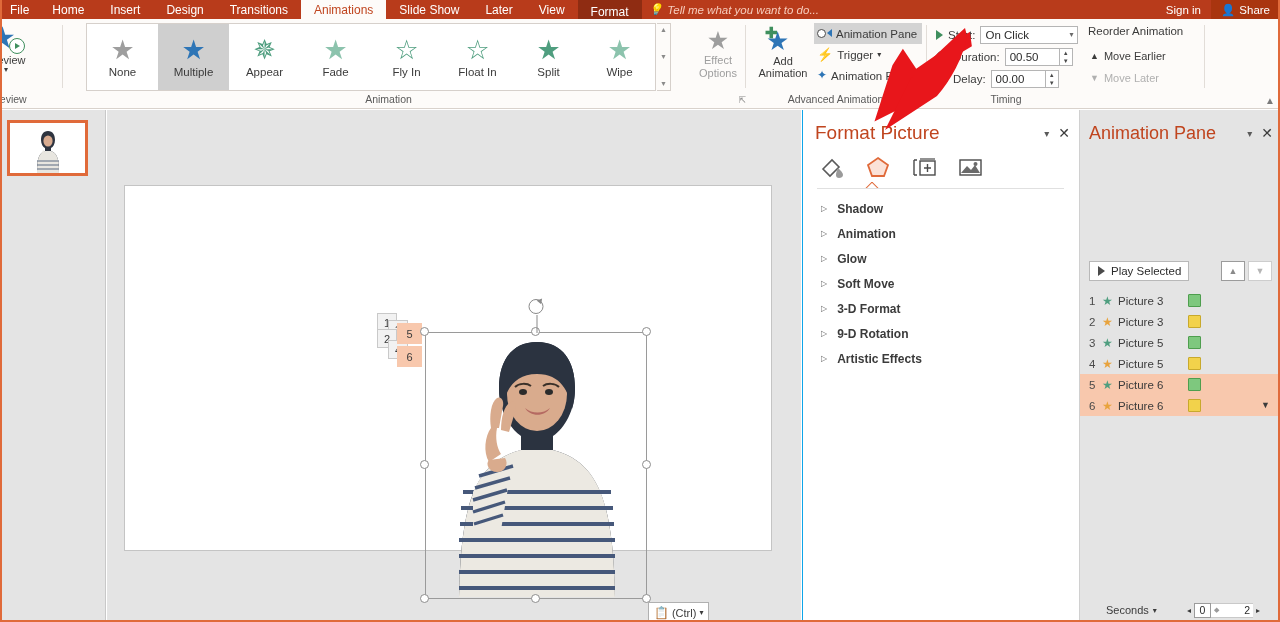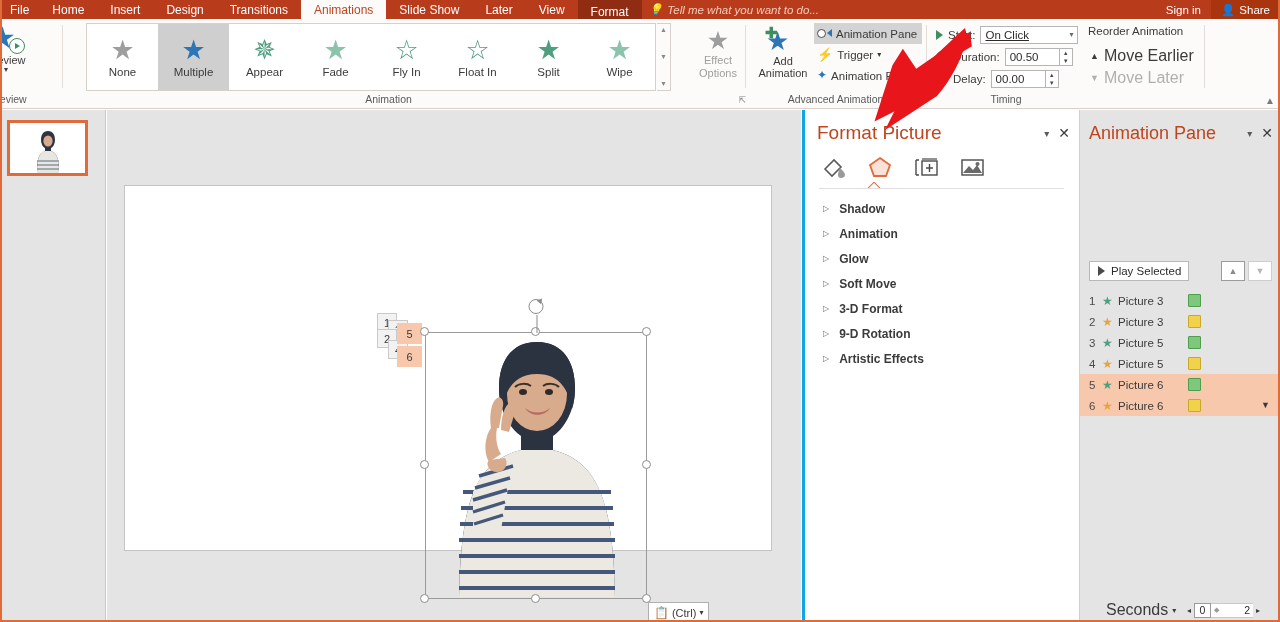--- a/index.html
+++ b/index.html
@@ -177,21 +177,21 @@
   .clock.delay::before {
     content: ""; position: absolute; left: 0.4px; top: 0.4px;
     width: 4.6px; height: 4.6px; background: #e06a3a;
     border-radius: 8px 0 0 0;
   }
   .combo {
     width: 98px; height: 18px; background: #fff; border: 1px solid #b5b5b5;
     display: flex; align-items: center; padding: 0 4px;
     font-size: 11.5px; color: #2b2b2b;
   }
-  .combo .cv { flex: 1; text-decoration: underline; }
+  .combo .cv { flex: 1; }
   .combo .cc { font-size: 8px; color: #6a6a6a; }
   .spin { display: flex; height: 18px; }
   .spin .sv {
     width: 54px; height: 18px; background: #fff; border: 1px solid #b5b5b5;
     border-right: none; display: flex; align-items: center; padding: 0 4px;
     font-size: 11.5px; color: #2b2b2b;
   }
   .spin .sb {
     width: 14px; background: #fff; border: 1px solid #b5b5b5;
     display: flex; flex-direction: column; justify-content: center;
@@ -203,21 +203,21 @@
   .reo-grp { left: 1082px; width: 120px; }
   .reo-title {
     position: absolute; top: 6px; left: 6px;
     font-size: 11.5px; color: #3b3b3b; white-space: nowrap;
   }
   .reo-btn {
     position: absolute; left: 8px; height: 20px;
     display: flex; align-items: center; gap: 5px;
   }
   .reo-btn .tri { font-size: 9px; line-height: 9px; }
-  .reo-btn .lb { font-size: 16px; white-space: nowrap; }
+  .reo-btn .lb { font-size: 11px; white-space: nowrap; }
   .reo-btn.on .tri, .reo-btn.on .lb { color: #3b3b3b; }
   .reo-btn.off .tri, .reo-btn.off .lb { color: #b0b0b0; }
 
   .ribbon-collapse {
     position: absolute; right: 5px; bottom: 2px;
     font-size: 10px; color: #7a7a7a;
   }
 
   
   .thumbpane {
@@ -283,21 +283,21 @@
     height: 21px; display: flex; align-items: center; gap: 3px;
     padding: 0 5px; background: #ffffff; border: 1px solid #b0b0b0;
   }
   .pasteopt .cb { font-size: 12px; line-height: 12px; }
   .pasteopt .tx { font-size: 11px; color: #3b3b3b; }
   .pasteopt .cc { font-size: 8px; color: #3b3b3b; }
 
   
   .fmtpane {
     position: absolute; left: 802px; top: 110px; width: 276px; height: 512px;
-    background: #ffffff; border-left: 3px solid #0ea5e9;
+    background: #ffffff; border-left: 1px solid #0ea5e9;
   }
   .pane-title-row {
     position: absolute; left: 12px; right: 8px; top: 10px; height: 26px;
     display: flex; align-items: center;
   }
   .pane-title { font-size: 19px; color: #c0451f; white-space: nowrap; }
   .pane-ctrls { margin-left: auto; display: flex; align-items: center; gap: 9px; }
   .pane-ctrls .cv { font-size: 10px; color: #5a5a5a; }
   .pane-ctrls .cx { font-size: 14px; color: #3b3b3b; line-height: 14px; }
   .fmt-icons {
@@ -372,21 +372,21 @@
     font-size: 9px; line-height: 9px; color: #3b3b3b;
   }
 
   .ap-footer {
     position: absolute; left: 0; right: 0; bottom: 0; height: 24px;
     display: flex; align-items: center;
   }
   .secs {
     position: absolute; left: 26px; display: flex; align-items: center; gap: 4px;
   }
-  .secs .lb { font-size: 16px; color: #3b3b3b; }
+  .secs .lb { font-size: 11px; color: #3b3b3b; }
   .secs .cc { font-size: 8px; color: #3b3b3b; }
   .scale {
     position: absolute; left: 104px; display: flex; align-items: center;
   }
   .scale .ar { font-size: 8px; color: #3b3b3b; padding: 0 3px; }
   .scale .bx {
     width: 17px; height: 15px; background: #ffffff; border: 1px solid #9b9b9b;
     display: flex; align-items: center; justify-content: center;
     font-size: 10.5px; color: #2b2b2b;
   }

